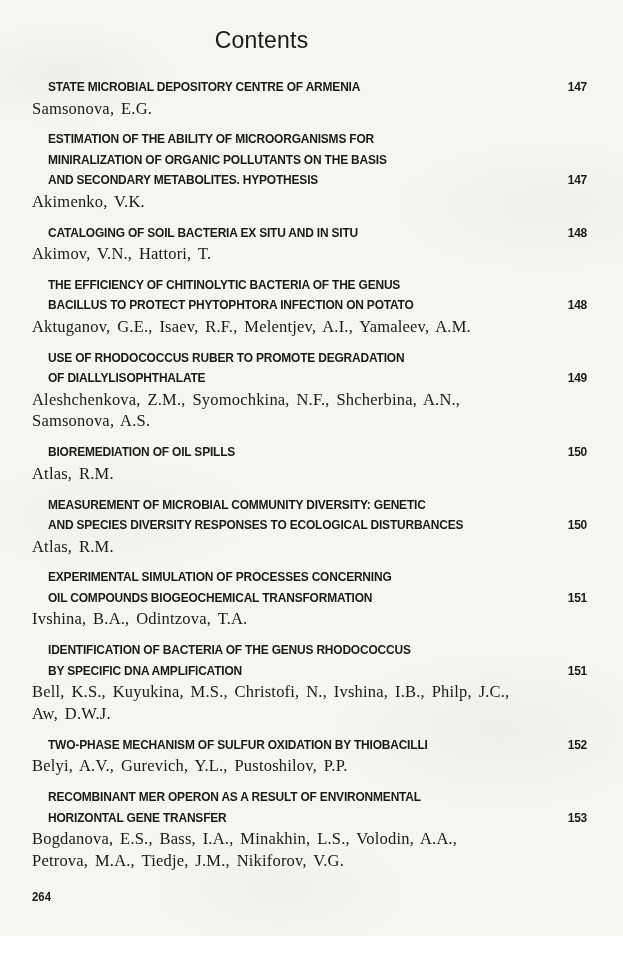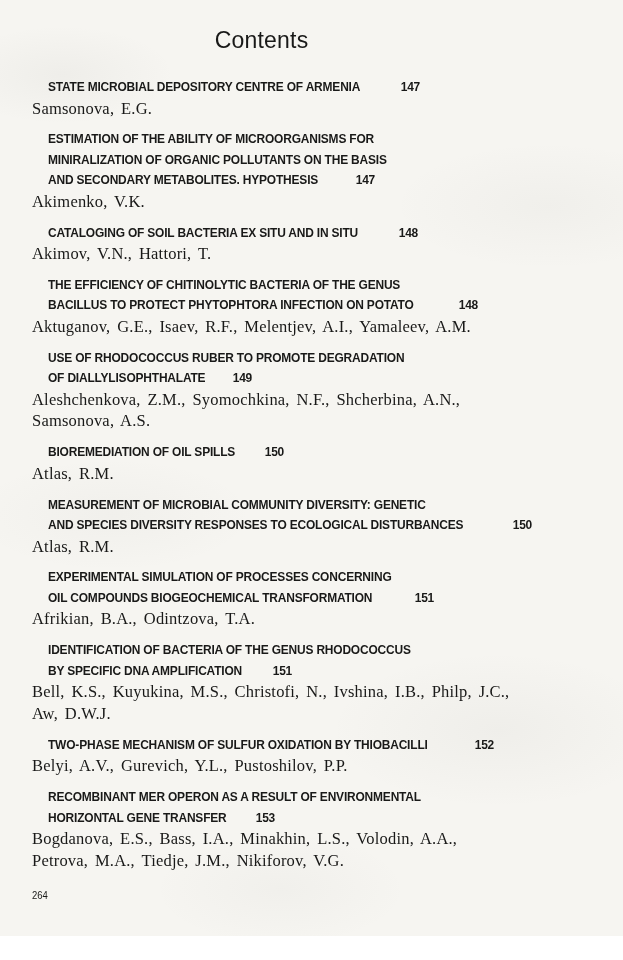--- a/index.html
+++ b/index.html
@@ -33,20 +33,21 @@
     font-weight: 400;
     font-size: 23px;
     line-height: 28px;
     letter-spacing: 0.2px;
   }
   .entry {
     margin-bottom: 10px;
   }
   .title-line {
     display: flex;
+    justify-content: space-between;
     align-items: baseline;
     padding-left: 16px;             
     line-height: 20.5px;
     font-family: "Liberation Sans", sans-serif;
     font-weight: 700;
     font-size: 13px;
     letter-spacing: -0.2px;
   }
   .tl-text {
     display: inline-block;
@@ -64,22 +65,22 @@
   .author-line {
     font-family: "Liberation Serif", serif;
     font-size: 16.5px;
     line-height: 21.8px;
     letter-spacing: 0.2px;
     word-spacing: 2.5px;
   }
   .folio {
     margin-top: 18px;
     font-family: "Liberation Sans", sans-serif;
-    font-weight: 400;
-    font-size: 10px;
+    font-weight: 700;
+    font-size: 12px;
     letter-spacing: 0;
   }
   .folio span {
     display: inline-block;
     transform: scaleX(0.95);
     transform-origin: 0 50%;
   }
 </style>
 </head>
 <body>
@@ -155,21 +156,21 @@
           <div class="author-line">Atlas, R.M.</div>
         </div>
         <div class="entry">
           <div class="title-line">
             <span class="tl-text">EXPERIMENTAL SIMULATION OF PROCESSES CONCERNING</span>
           </div>
           <div class="title-line">
             <span class="tl-text">OIL COMPOUNDS BIOGEOCHEMICAL TRANSFORMATION</span>
             <span class="pg-ref">151</span>
           </div>
-          <div class="author-line">Afrikian, B.A., Odintzova, T.A.</div>
+          <div class="author-line">Ivshina, B.A., Odintzova, T.A.</div>
         </div>
         <div class="entry">
           <div class="title-line">
             <span class="tl-text">IDENTIFICATION OF BACTERIA OF THE GENUS RHODOCOCCUS</span>
           </div>
           <div class="title-line">
             <span class="tl-text">BY SPECIFIC DNA AMPLIFICATION</span>
             <span class="pg-ref">151</span>
           </div>
           <div class="author-line">Bell, K.S., Kuyukina, M.S., Christofi, N., Ivshina, I.B., Philp, J.C.,</div>

